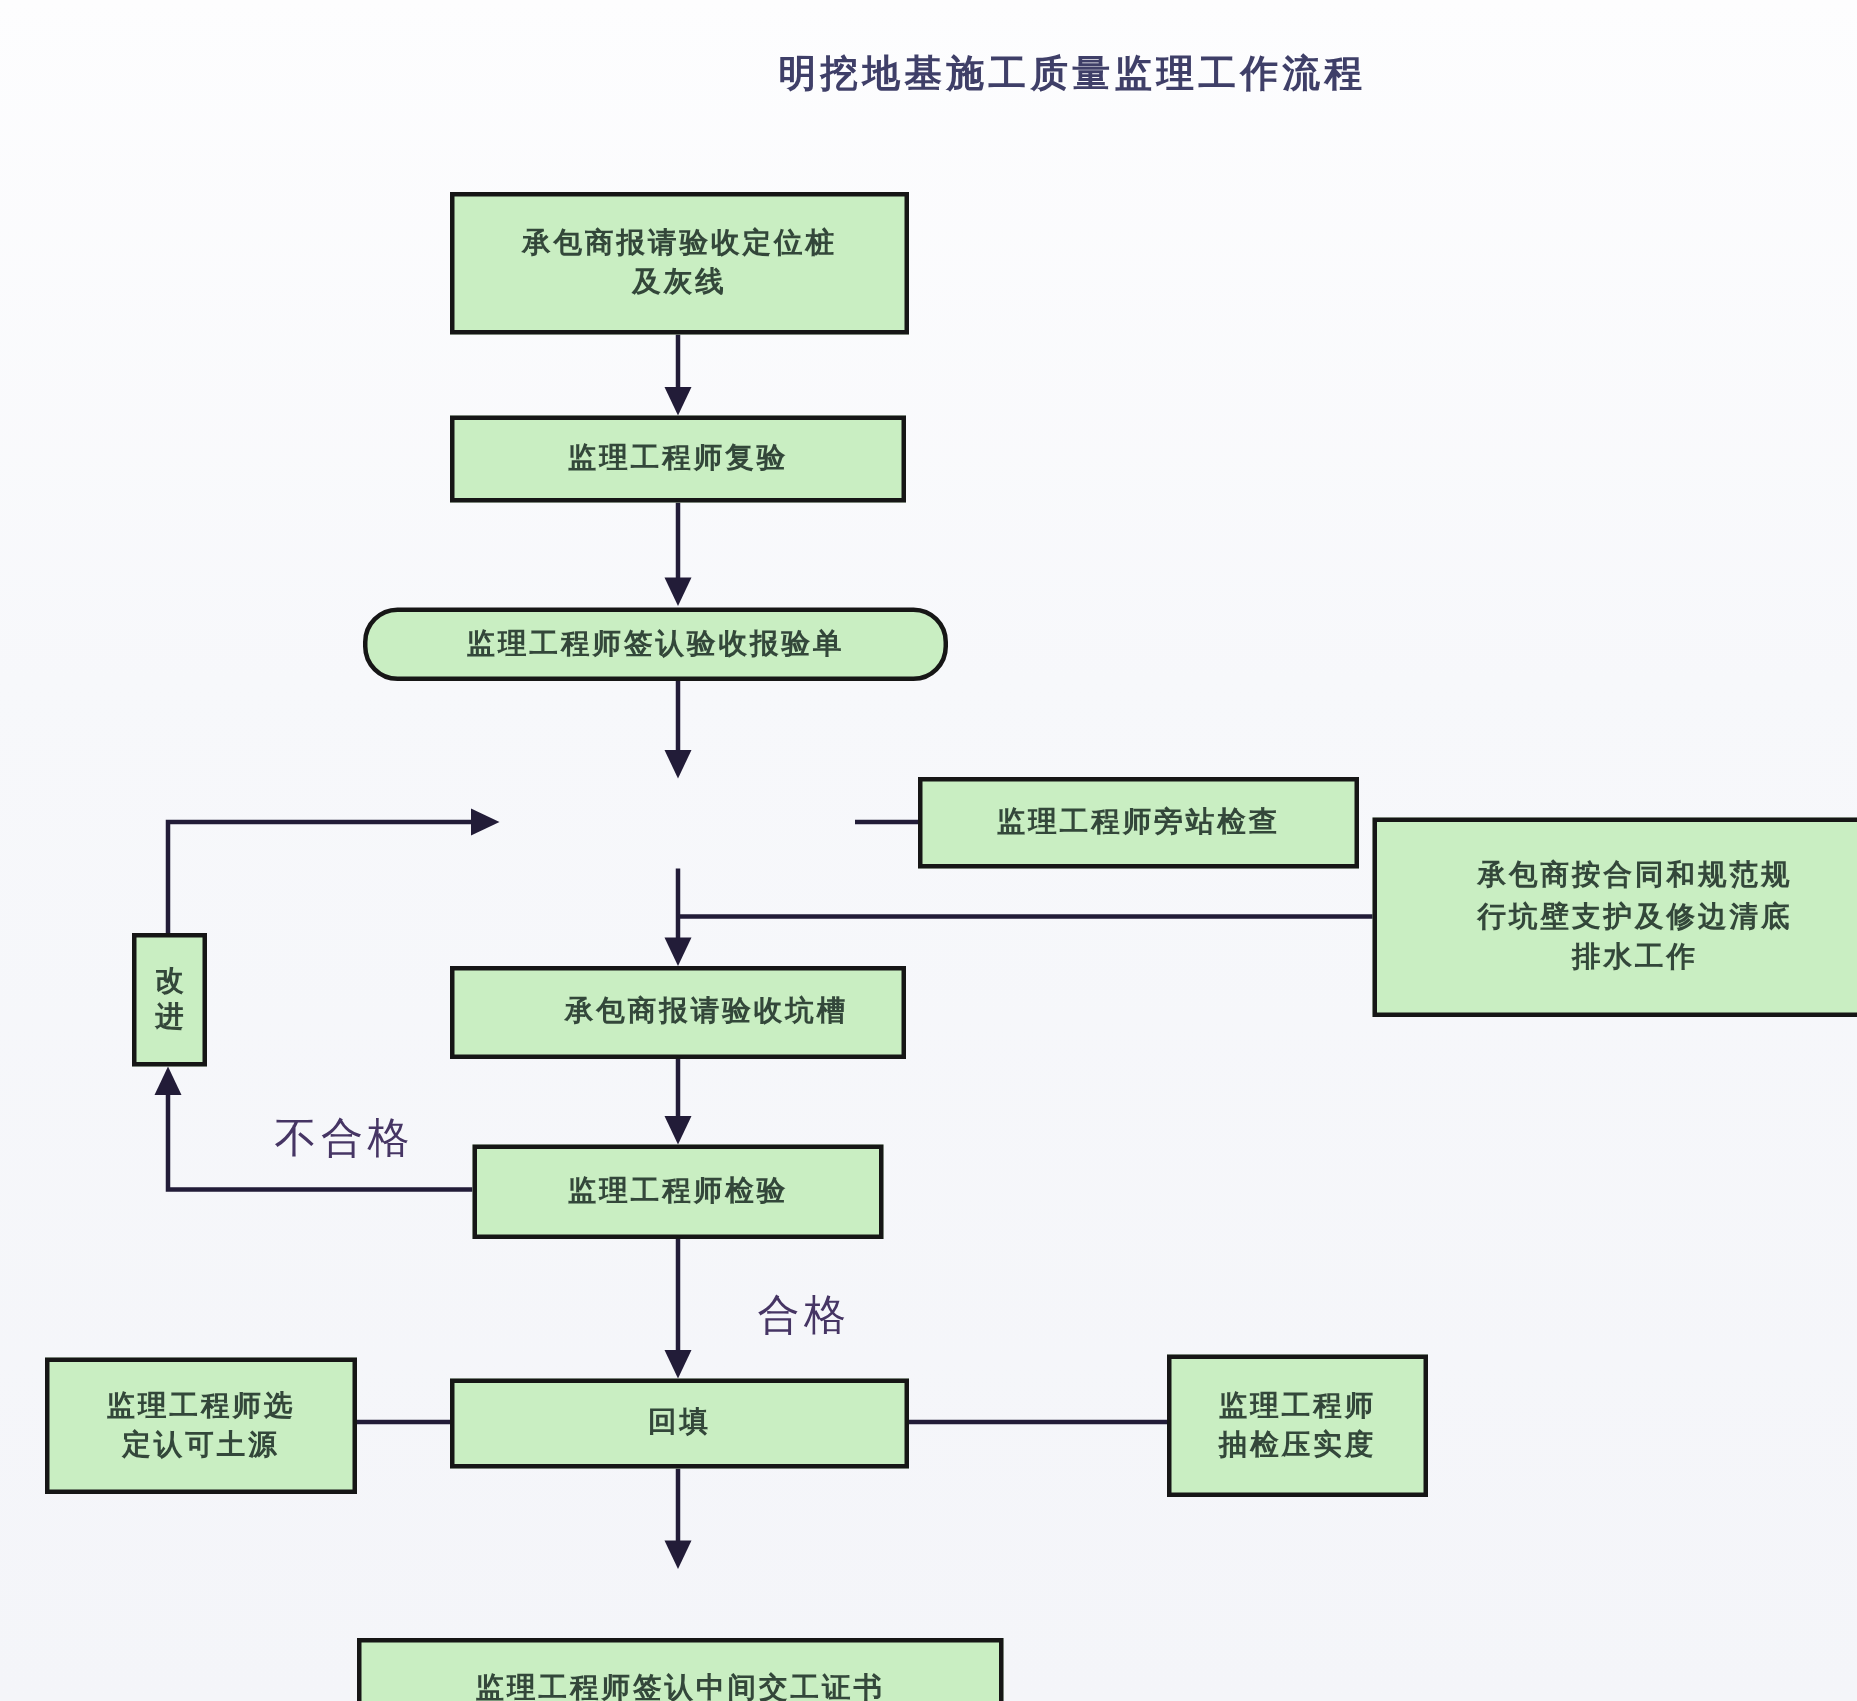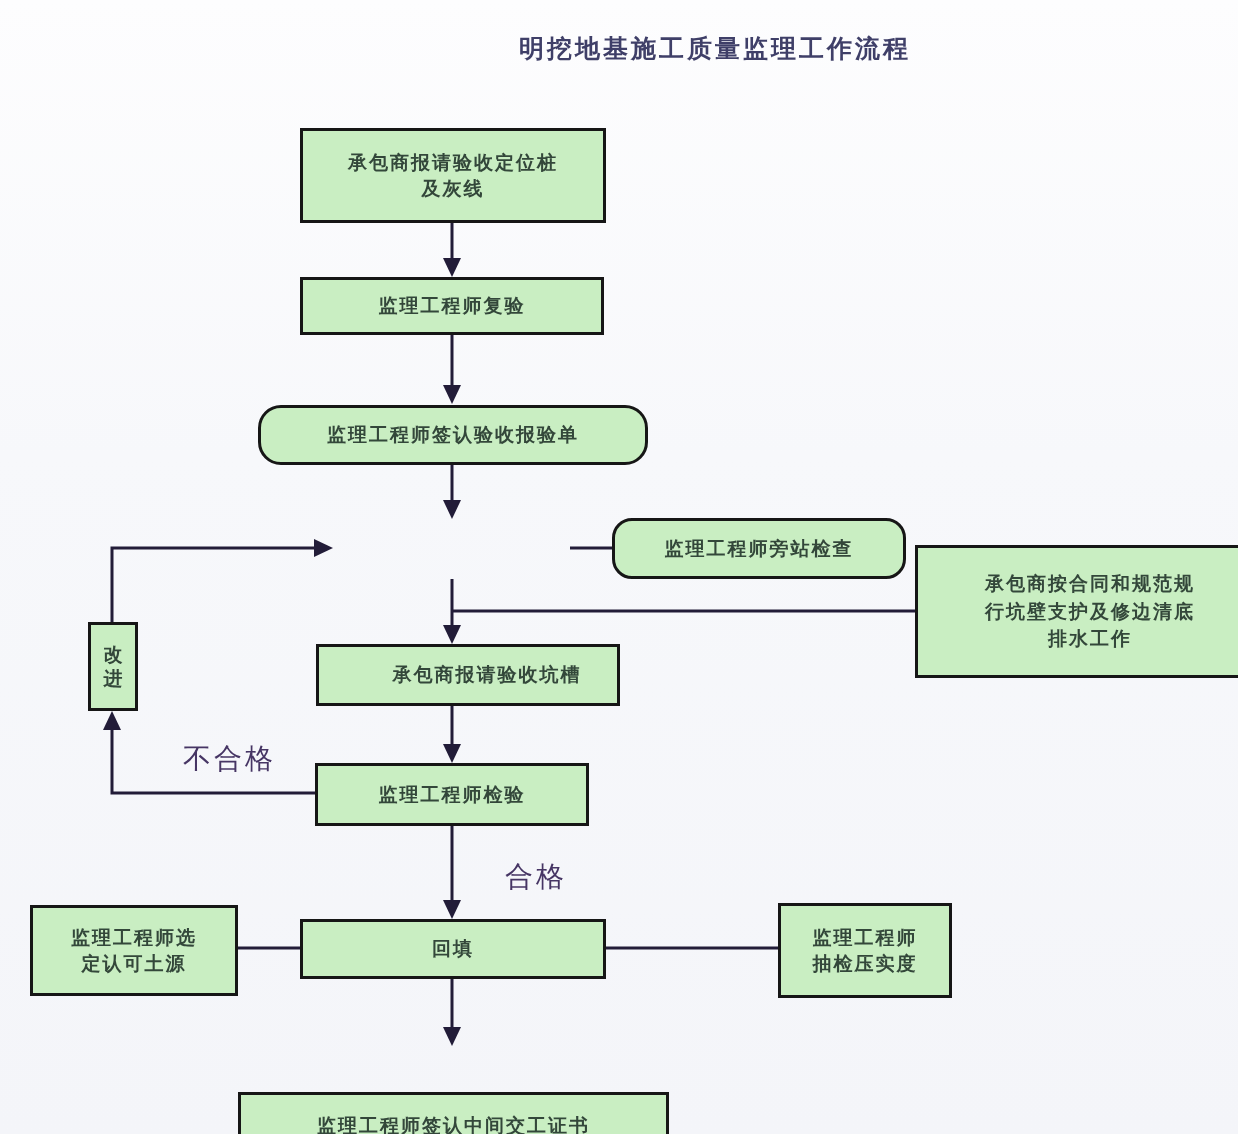--- a/index.html
+++ b/index.html
@@ -109,33 +109,33 @@
     <polygon points="452,1046 443,1027 461,1027"></polygon>
   </svg>
 
   <div id="title">明挖地基施工质量监理工作流程</div>
 
   <div class="node" style="left:300px; top:128px; width:306px; height:95px;">承包商报请验收定位桩
 及灰线</div>
 
   <div class="node" style="left:300px; top:277px; width:304px; height:58px;">监理工程师复验</div>
 
-  <div class="node" style="left:258px; top:405px; width:390px; height:60px;border-radius:23px;">监理工程师签认验收报验单</div>
+  <div class="node" style="left:242px; top:405px; width:390px; height:49px;border-radius:23px;">监理工程师签认验收报验单</div>
 
 
-  <div class="node" style="left:612px; top:518px; width:294px; height:61px;border-radius:20px;">监理工程师旁站检查</div>
+  <div class="node" style="left:612px; top:518px; width:294px; height:61px;">监理工程师旁站检查</div>
 
   <div class="node" style="left:915px; top:545px; width:350px; height:133px; line-height:1.45;">承包商按合同和规范规
 行坑壁支护及修边清底
 排水工作</div>
 
   <div class="node" style="left:88px; top:622px; width:50px; height:89px; line-height:1.25; letter-spacing:0;">改
 进</div>
 
-  <div class="node" style="left:316px; top:644px; width:304px; height:62px;padding-left:38px;">承包商报请验收坑槽</div>
+  <div class="node" style="left:300px; top:644px; width:304px; height:62px;padding-left:38px;">承包商报请验收坑槽</div>
 
   <div class="node" style="left:300px; top:919px; width:306px; height:60px;">回填</div>
 
   <div class="node" style="left:315px; top:763px; width:274px; height:63px;">监理工程师检验</div>
 
   <div class="node" style="left:30px; top:905px; width:208px; height:91px;">监理工程师选
 定认可土源</div>
 
   <div class="node" style="left:778px; top:903px; width:174px; height:95px;">监理工程师
 抽检压实度</div>

